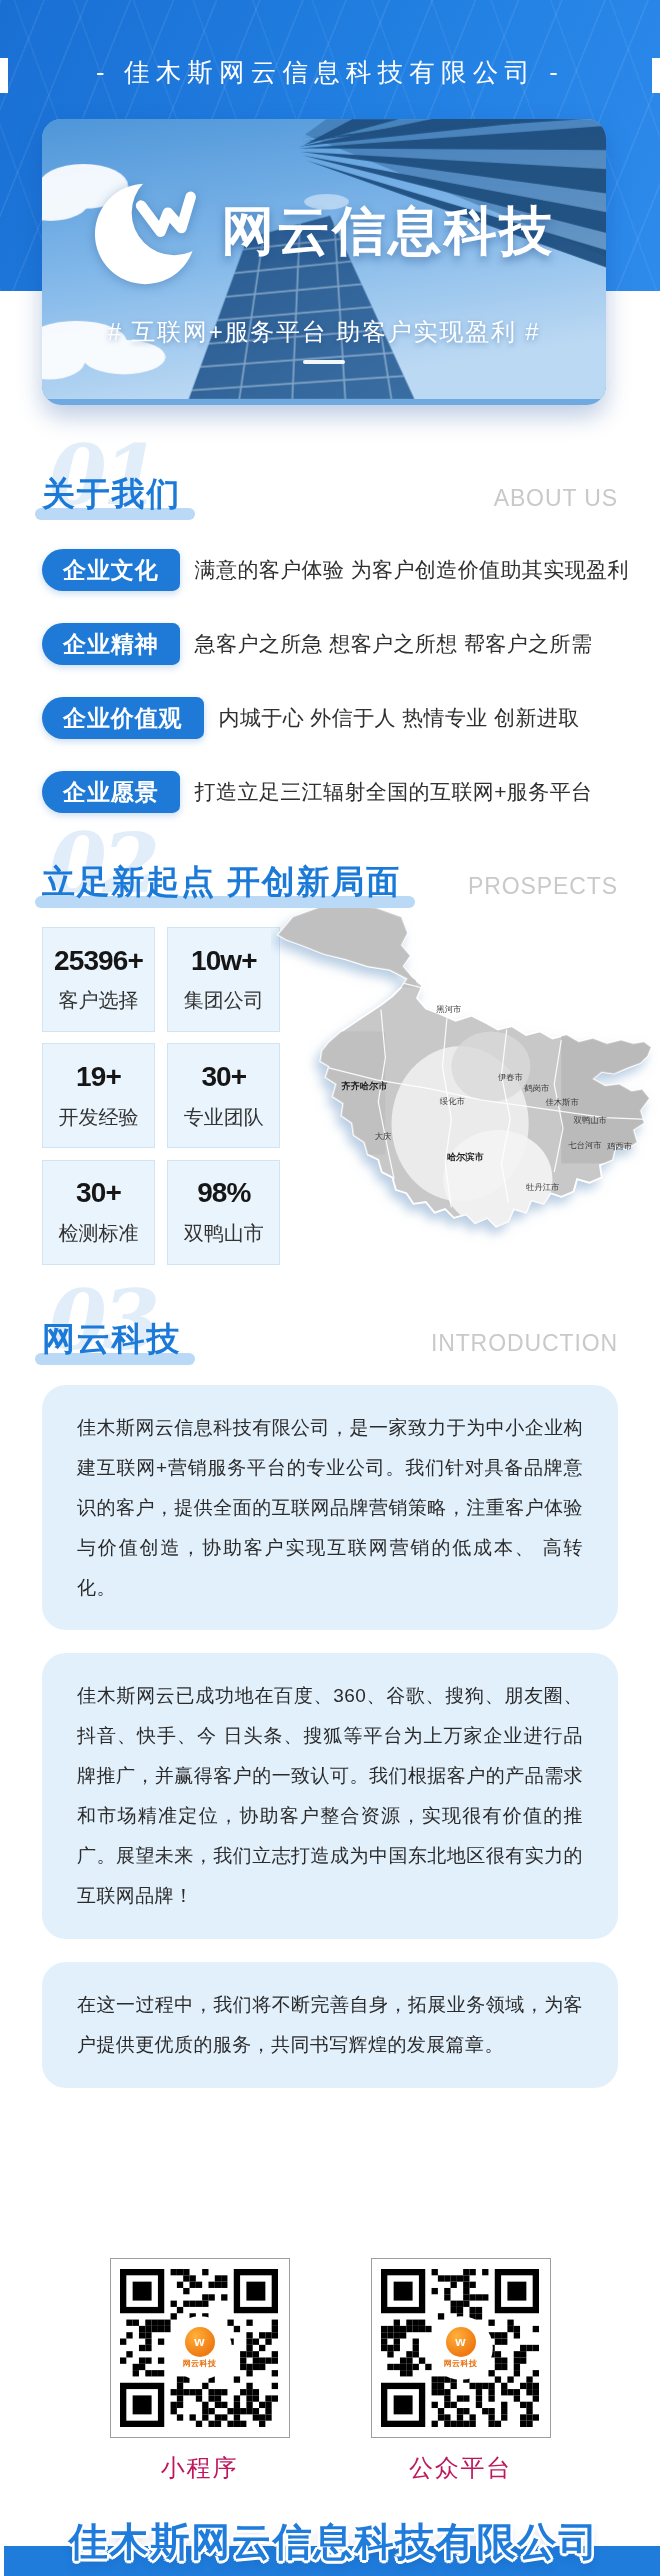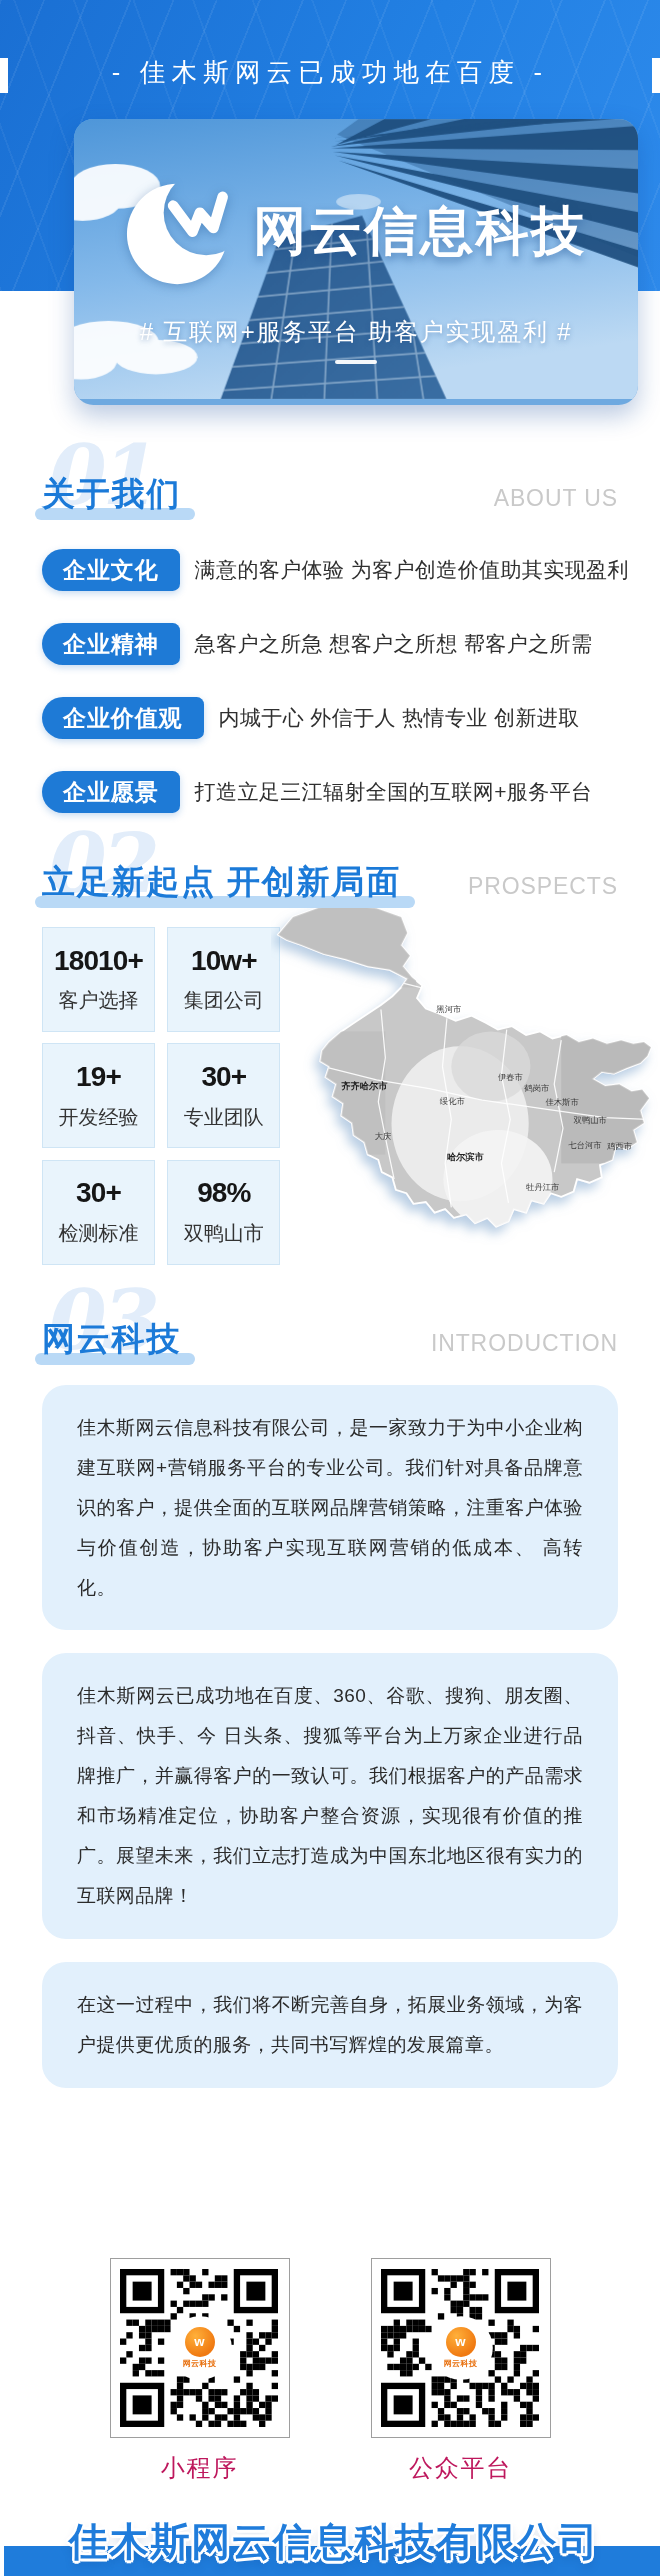--- a/index.html
+++ b/index.html
@@ -11,21 +11,21 @@
   .top-bg{position:absolute;left:0;top:0;width:660px;height:291px;
     background:linear-gradient(118deg,#1a6fd3 0%,#2280e3 55%,#2e8bec 100%);}
   .top-bg::after{content:"";position:absolute;inset:0;
     background:repeating-linear-gradient(112deg,rgba(255,255,255,0.07) 0 1.8px,transparent 1.8px 40px),
                repeating-linear-gradient(70deg,rgba(255,255,255,0.05) 0 1.8px,transparent 1.8px 56px);}
   .side-tick{position:absolute;top:58px;width:8px;height:35px;background:#ffffff;}
   .side-tick.left{left:0;} .side-tick.right{right:0;}
   .header-title{position:absolute;left:0;top:55px;width:660px;text-align:center;
     color:#ffffff;font-size:25.5px;font-weight:500;letter-spacing:6.2px;z-index:2;}
   .hero-card{position:absolute;left:42px;top:119px;width:564px;height:286px;border-radius:19.4px;
-    overflow:hidden;box-shadow:0 10.6px 25px rgba(15,70,150,.28);z-index:3;background:#6ea9e0;margin-left:32px;}
+    overflow:hidden;box-shadow:0 10.6px 25px rgba(15,70,150,.28);z-index:3;background:#6ea9e0;}
   .hero-art{position:absolute;inset:0;}
   .hero-brand{position:absolute;left:0;top:55px;width:100%;display:flex;align-items:center;justify-content:center;gap:12.3px;}
   .hero-logo{width:116px;height:116px;flex:0 0 auto;filter:drop-shadow(0 2.6px 5.3px rgba(30,80,140,.35));}
   .hero-brand-text{color:#ffffff;font-size:53px;font-weight:800;letter-spacing:2.6px;
     text-shadow:0 3.5px 8.8px rgba(25,75,140,.5);}
   .hero-tagline{position:absolute;left:0;top:197px;width:100%;text-align:center;color:#ffffff;
     font-size:24px;font-weight:500;letter-spacing:1.8px;text-shadow:0 1.8px 5.3px rgba(25,75,140,.4);}
   .hero-dash{position:absolute;left:50%;top:241px;width:42px;height:4.4px;margin-left:-21px;
     border-radius:2.6px;background:#ffffff;opacity:.95;}
 
@@ -93,21 +93,21 @@
 </style>
 </head>
 <body>
 
 <div id="page">
 
   <section id="block-top">
     <div class="top-bg"></div>
     <div class="side-tick left"></div>
     <div class="side-tick right"></div>
-    <div class="header-title">- 佳木斯网云已成功地在百度 -</div>
+    <div class="header-title">- 佳木斯网云信息科技有限公司 -</div>
 
     <div class="hero-card">
       <svg class="hero-art" viewBox="0 0 654 325" preserveAspectRatio="none">
         <defs>
           <linearGradient id="sky" x1="0" y1="0" x2="0.3" y2="1">
             <stop offset="0" stop-color="#4e96d9"></stop>
               <stop offset="0.55" stop-color="#84b9ea"></stop>
               <stop offset="1" stop-color="#bcd9f3"></stop>
           </linearGradient>
           <linearGradient id="tower" x1="0" y1="0" x2="1" y2="1">
@@ -208,21 +208,21 @@
   <section id="block-prospects">
     <div class="sec-head">
       <div class="watermark">02</div>
       <h2 class="sec-title"><span class="t">立足新起点 开创新局面</span></h2>
       <div class="sec-label">PROSPECTS</div>
     </div>
 
     <div class="stats-grid">
 
         <div class="stat-card">
-          <div class="stat-value">18010+</div>
+          <div class="stat-value">25396+</div>
           <div class="stat-label">客户选择</div>
         </div>
 
         <div class="stat-card">
           <div class="stat-value">10w+</div>
           <div class="stat-label">集团公司</div>
         </div>
 
         <div class="stat-card">
           <div class="stat-value">19+</div>

